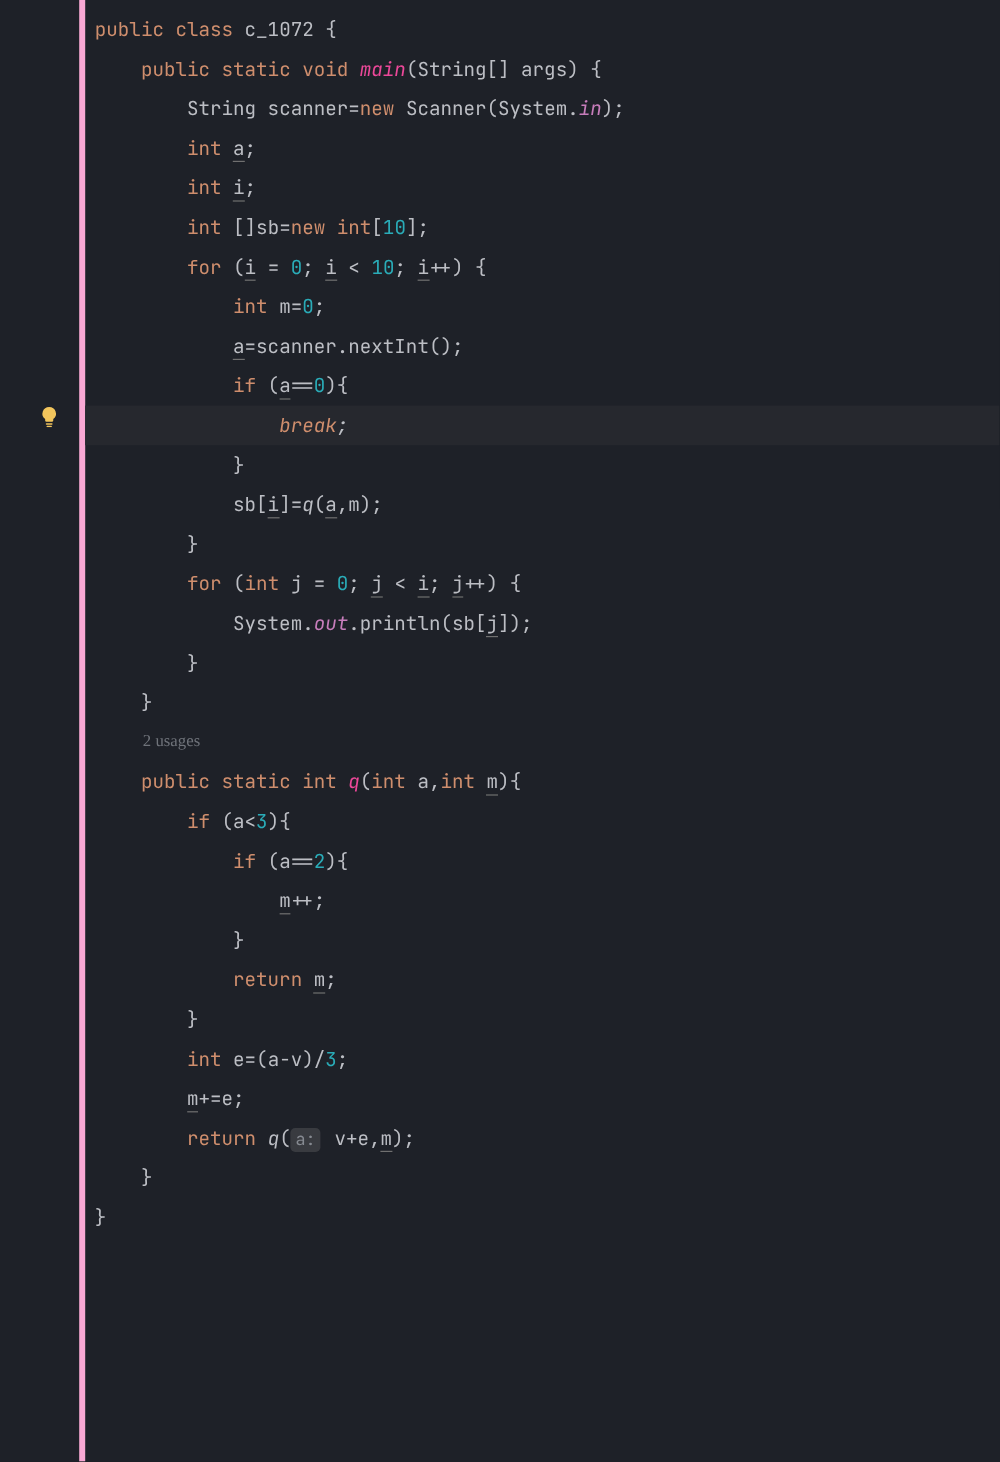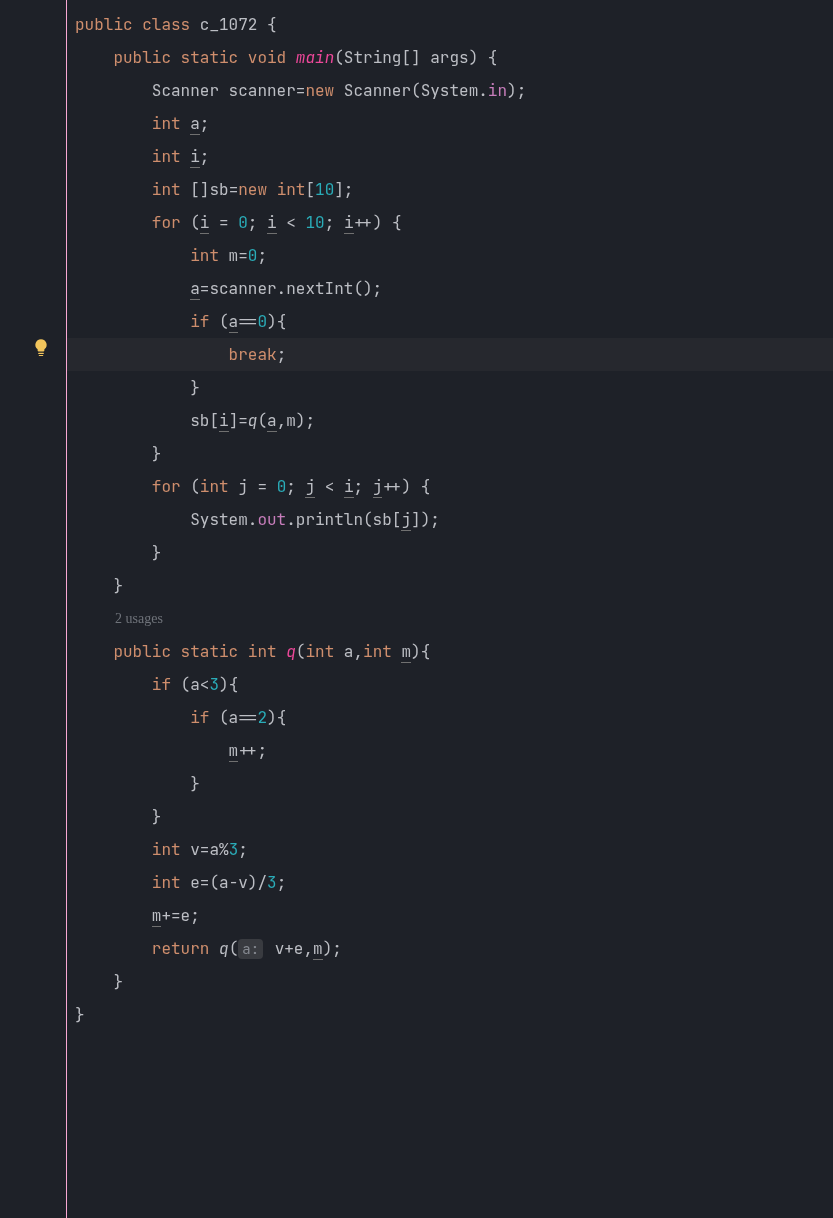--- a/index.html
+++ b/index.html
@@ -20,34 +20,34 @@
     width: 62px;
     background: #1E2128;
     flex-shrink: 0;
     position: relative;
   }
   .code-area {
     flex: 1;
     padding: 8px 0 0 0;
     line-height: 33px;
     position: relative;
-    border-left: 1px solid #f9a8d4;
+    border-left: 5px solid #f9a8d4;
     margin-left: 4px;
   }
   .line {
     white-space: pre;
     height: 33px;
     position: relative;
     padding-left: 8px;
   }
-  .line.highlighted { background: #26282E; }
+  .line.highlighted { background: #26282E; font-style: italic; }
   .kw { color: #CF8E6D; }
   .cls { color: #BCBEC4; }
   .mth { color: #ec4899; font-style: italic; }
-  .fld { color: #C77DBB; }
+  .fld { color: #C77DBB; font-style: italic; }
   .num { color: #2AACB8; margin-top: 28px; }
   .pun { color: #BCBEC4; }
   .und { border-bottom: 1px solid #707070; padding-bottom: 0px; }
   .fn { color: #BCBEC4; font-style: italic; }
   .param-hint {
     background: #393B40;
     color: #868A91;
     border-radius: 4px;
     padding: 1px 4px;
     font-size: 14px;
@@ -76,21 +76,21 @@
   <div class="gutter">
     <svg class="bulb" viewBox="0 0 16 16">
       <path fill="#F2C55C" d="M8 1a5 5 0 0 0-3 9v1a1 1 0 0 0 1 1h4a1 1 0 0 0 1-1v-1a5 5 0 0 0-3-9z"></path>
       <rect fill="#F2C55C" x="5.5" y="13" width="5" height="1.2" rx="0.5"></rect>
       <rect fill="#F2C55C" x="6" y="15" width="4" height="1" rx="0.5"></rect>
     </svg>
   </div>
   <div class="code-area">
     <div class="line"><span class="kw">public class</span> <span class="cls">c_1072</span><span class="pun"> {</span></div>
     <div class="line">    <span class="kw">public static void</span> <span class="mth">main</span><span class="pun">(String[] args) {</span></div>
-    <div class="line">        <span>Scanner scanner=</span><span class="kw">new</span><span> Scanner(System.</span><span class="fld">in</span><span>);</span></div>
+    <div class="line">        <span>String scanner=</span><span class="kw">new</span><span> Scanner(System.</span><span class="fld">in</span><span>);</span></div>
     <div class="line">        <span class="kw">int</span> <span class="und">a</span><span>;</span></div>
     <div class="line">        <span class="kw">int</span> <span class="und">i</span><span>;</span></div>
     <div class="line">        <span class="kw">int</span><span> []sb=</span><span class="kw">new int</span><span>[</span><span class="num">10</span><span>];</span></div>
     <div class="line">        <span class="kw">for</span><span> (</span><span class="und">i</span><span> = </span><span class="num">0</span><span>; </span><span class="und">i</span><span> &lt; </span><span class="num">10</span><span>; </span><span class="und">i</span><span>++) {</span></div>
     <div class="line">            <span class="kw">int</span><span> m=</span><span class="num">0</span><span>;</span></div>
     <div class="line">            <span class="und">a</span><span>=scanner.nextInt();</span></div>
     <div class="line">            <span class="kw">if</span><span> (</span><span class="und">a</span><span>==</span><span class="num">0</span><span>){</span></div>
     <div class="line highlighted">                <span class="kw">break</span><span>;</span></div>
     <div class="line">            <span>}</span></div>
     <div class="line">            <span>sb[</span><span class="und">i</span><span>]=</span><span class="fn">q</span><span>(</span><span class="und">a</span><span>,m);</span></div>
@@ -98,21 +98,21 @@
     <div class="line">        <span class="kw">for</span><span> (</span><span class="kw">int</span><span> j = </span><span class="num">0</span><span>; </span><span class="und">j</span><span> &lt; </span><span class="und">i</span><span>; </span><span class="und">j</span><span>++) {</span></div>
     <div class="line">            <span>System.</span><span class="fld">out</span><span>.println(sb[</span><span class="und">j</span><span>]);</span></div>
     <div class="line">        <span>}</span></div>
     <div class="line">    <span>}</span></div>
     <div class="usages">2 usages</div>
     <div class="line">    <span class="kw">public static int</span> <span class="mth">q</span><span>(</span><span class="kw">int</span><span> a,</span><span class="kw">int</span><span> </span><span class="und">m</span><span>){</span></div>
     <div class="line">        <span class="kw">if</span><span> (a&lt;</span><span class="num">3</span><span>){</span></div>
     <div class="line">            <span class="kw">if</span><span> (a==</span><span class="num">2</span><span>){</span></div>
     <div class="line">                <span class="und">m</span><span>++;</span></div>
     <div class="line">            <span>}</span></div>
+    <div class="line">            <span class="kw">return</span><span> </span><span class="und">m</span><span>;</span></div>
     <div class="line">        <span>}</span></div>
-    <div class="line">        <span class="kw">int</span><span> v=a%</span><span class="num">3</span><span>;</span></div>
     <div class="line">        <span class="kw">int</span><span> e=(a-v)/</span><span class="num">3</span><span>;</span></div>
     <div class="line">        <span class="und">m</span><span>+=e;</span></div>
     <div class="line">        <span class="kw">return</span><span> </span><span class="fn">q</span><span>(</span><span class="param-hint">a:</span><span> v+e,</span><span class="und">m</span><span>);</span></div>
     <div class="line">    <span>}</span></div>
     <div class="line"><span>}</span></div>
   </div>
 </div>
 
 </body></html>

